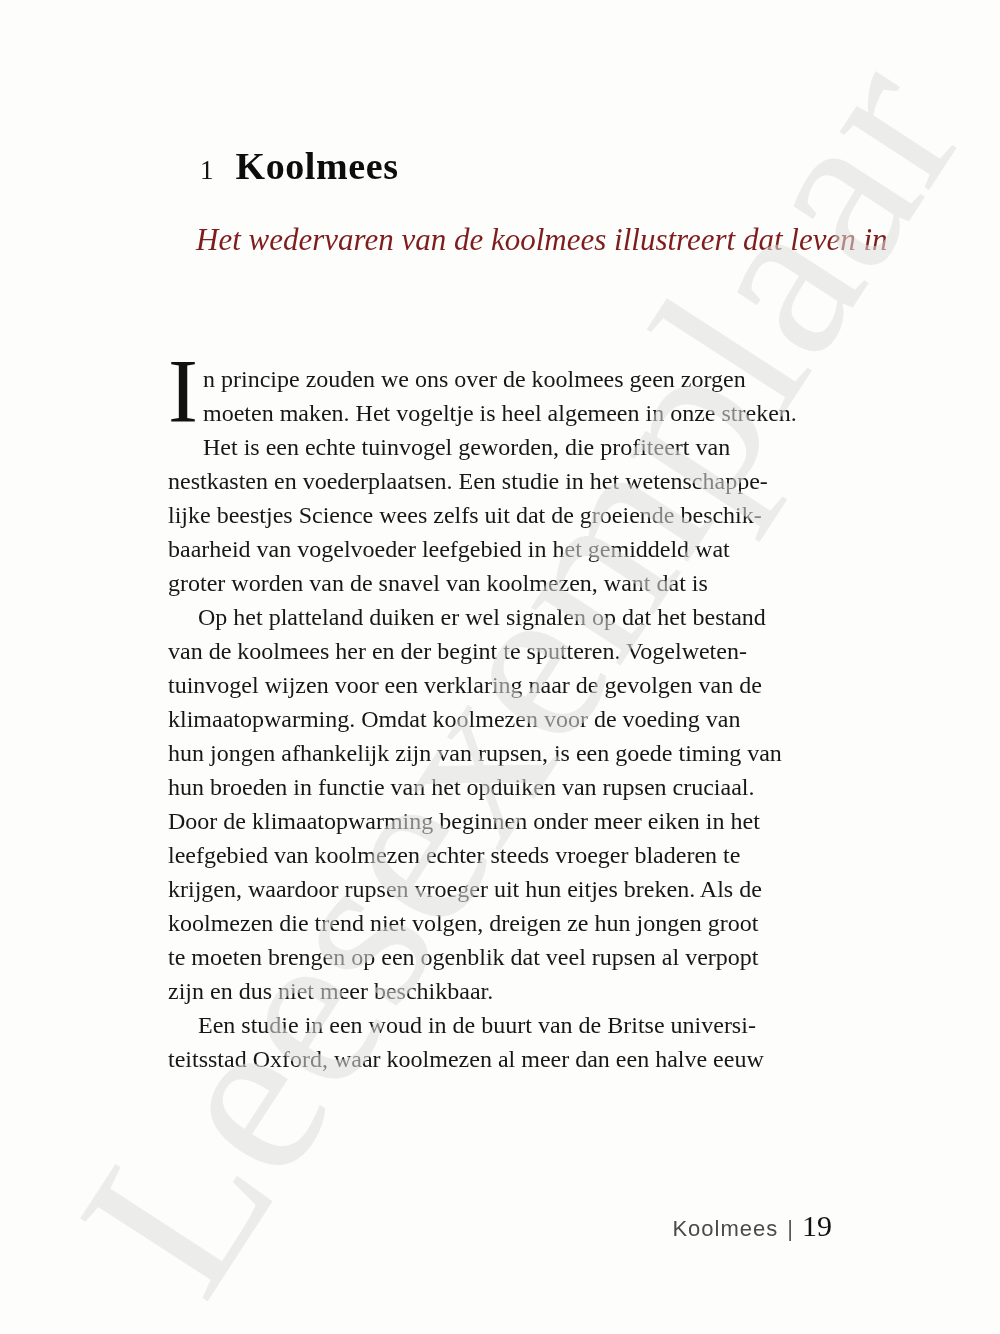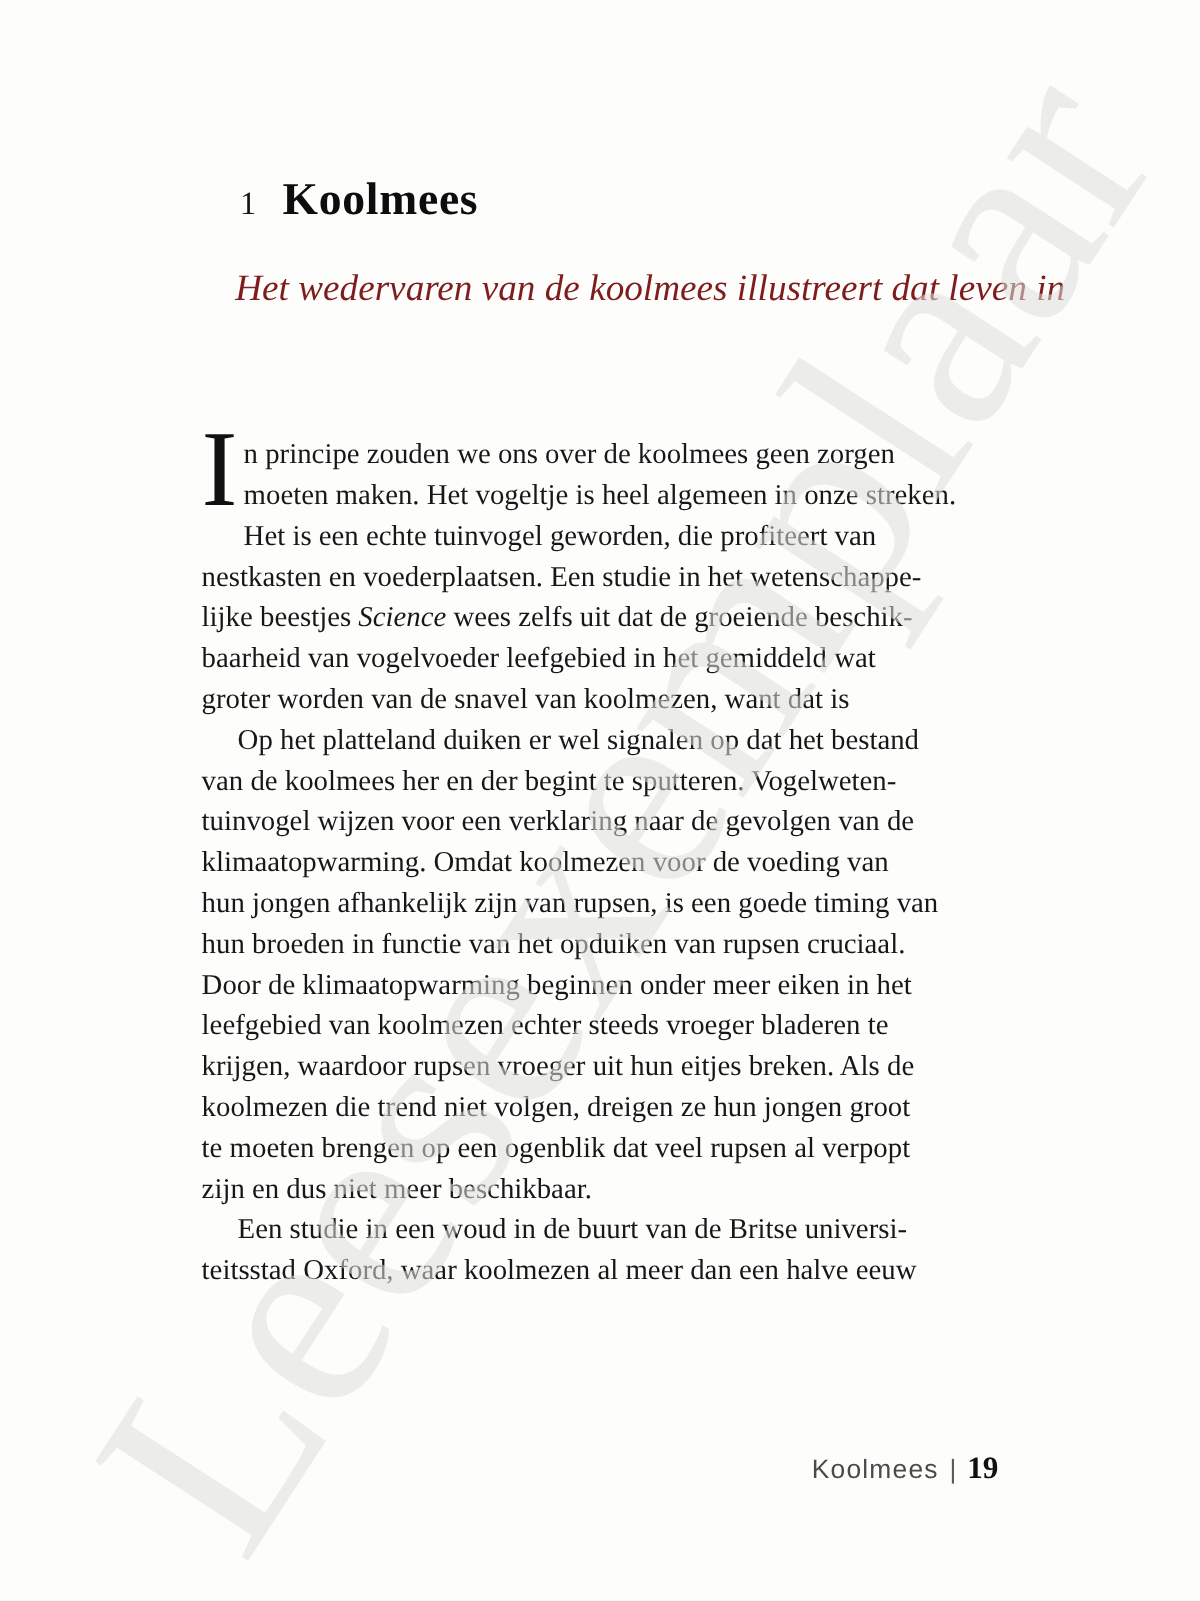--- a/index.html
+++ b/index.html
@@ -64,21 +64,21 @@
     font-size: 90px;
     line-height: 54px;
     margin: 3px 9px 0 0;
     color: #111;
   }
   .line {
     height: 34px;
     white-space: nowrap;
   }
   .indent { text-indent: 30px; }
-  .ital { font-style: italic; }
+  .ital { }
 
   
   .footer {
     position: absolute;
     left: 168px;
     top: 1209px;
     width: 664px;
     text-align: right;
     white-space: nowrap;
   }
@@ -90,23 +90,22 @@
     color: #4a4a4a;
   }
   .footer-sep {
     font-family: "Liberation Sans", sans-serif;
     font-size: 22px;
     color: #5a5a5a;
     padding: 0 9px;
     font-weight: 300;
   }
   .footer-page {
-    font-size: 26px;
+    font-size: 30px;
     color: #111;
-    font-weight: bold;
   }
 
   
   .watermark {
     position: absolute;
     left: -330px;
     top: 545px;
     width: 1700px;
     height: 260px;
     display: flex;

